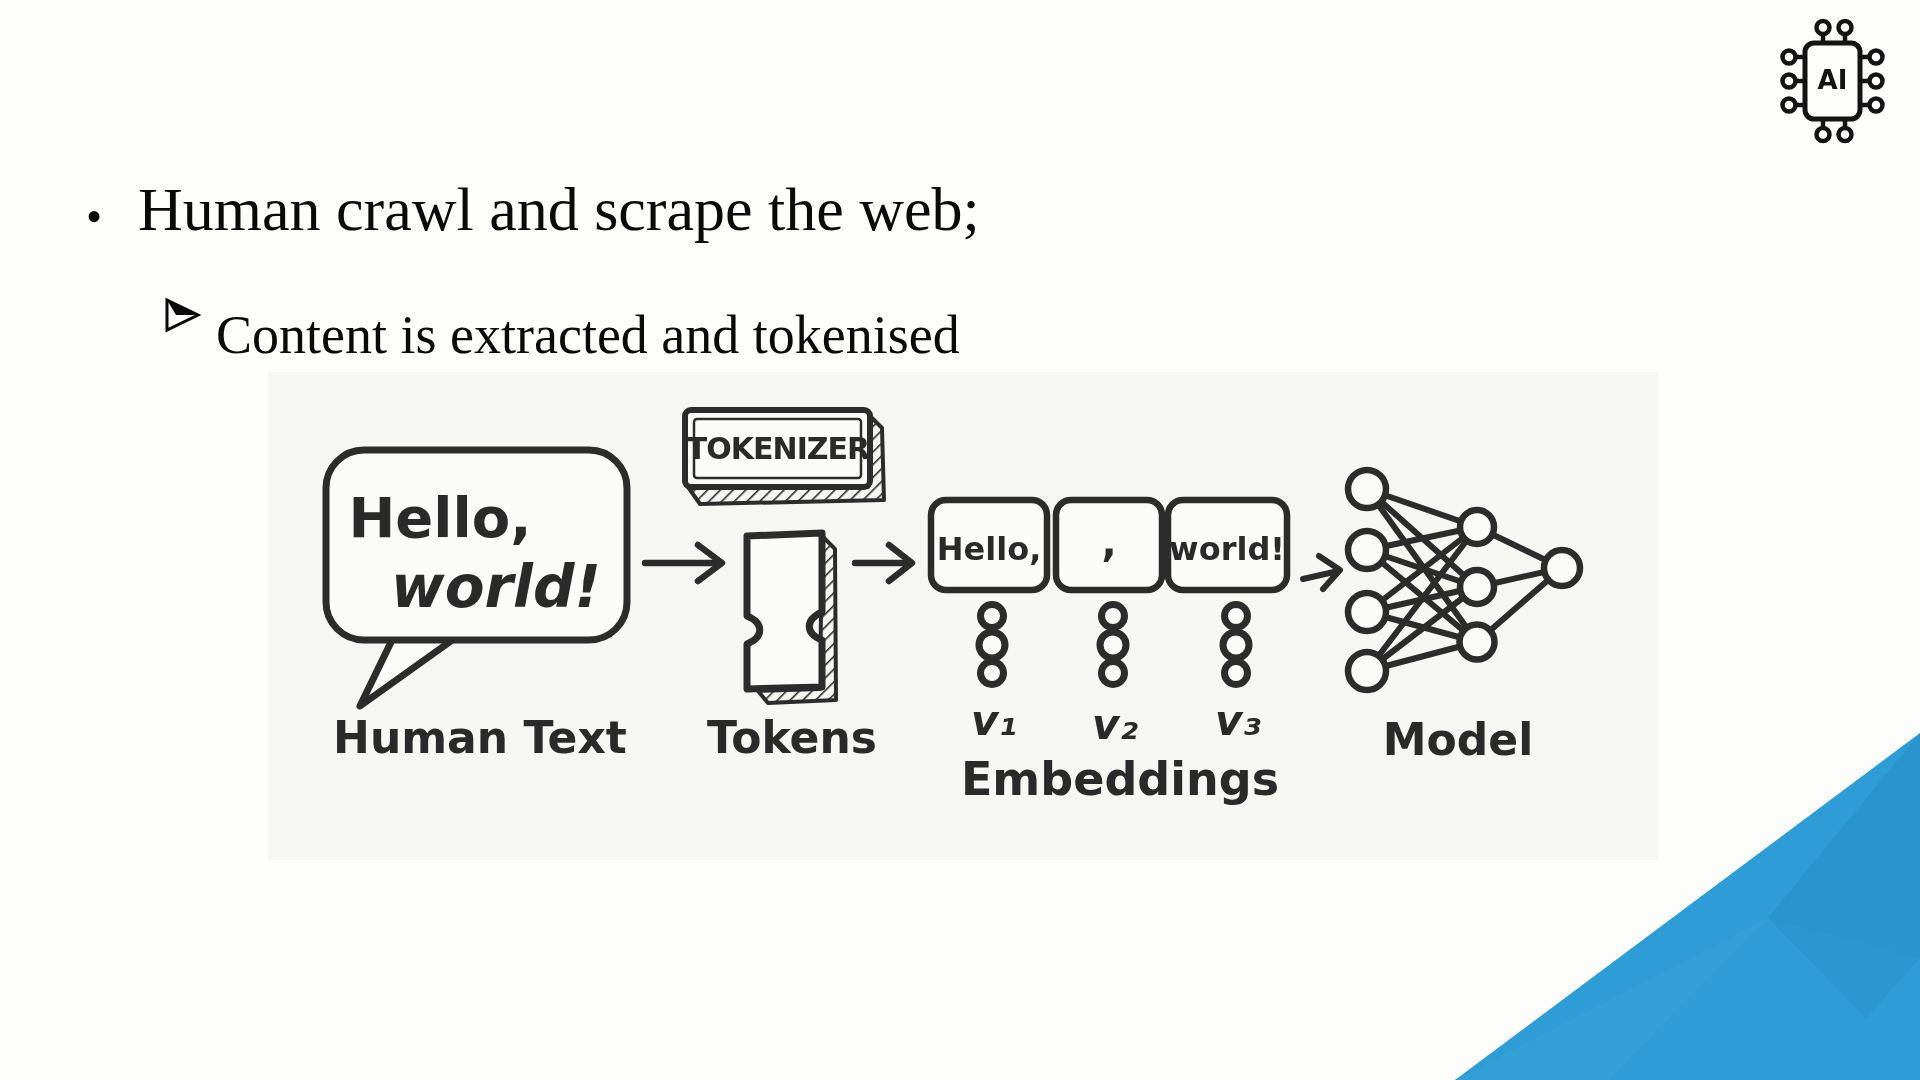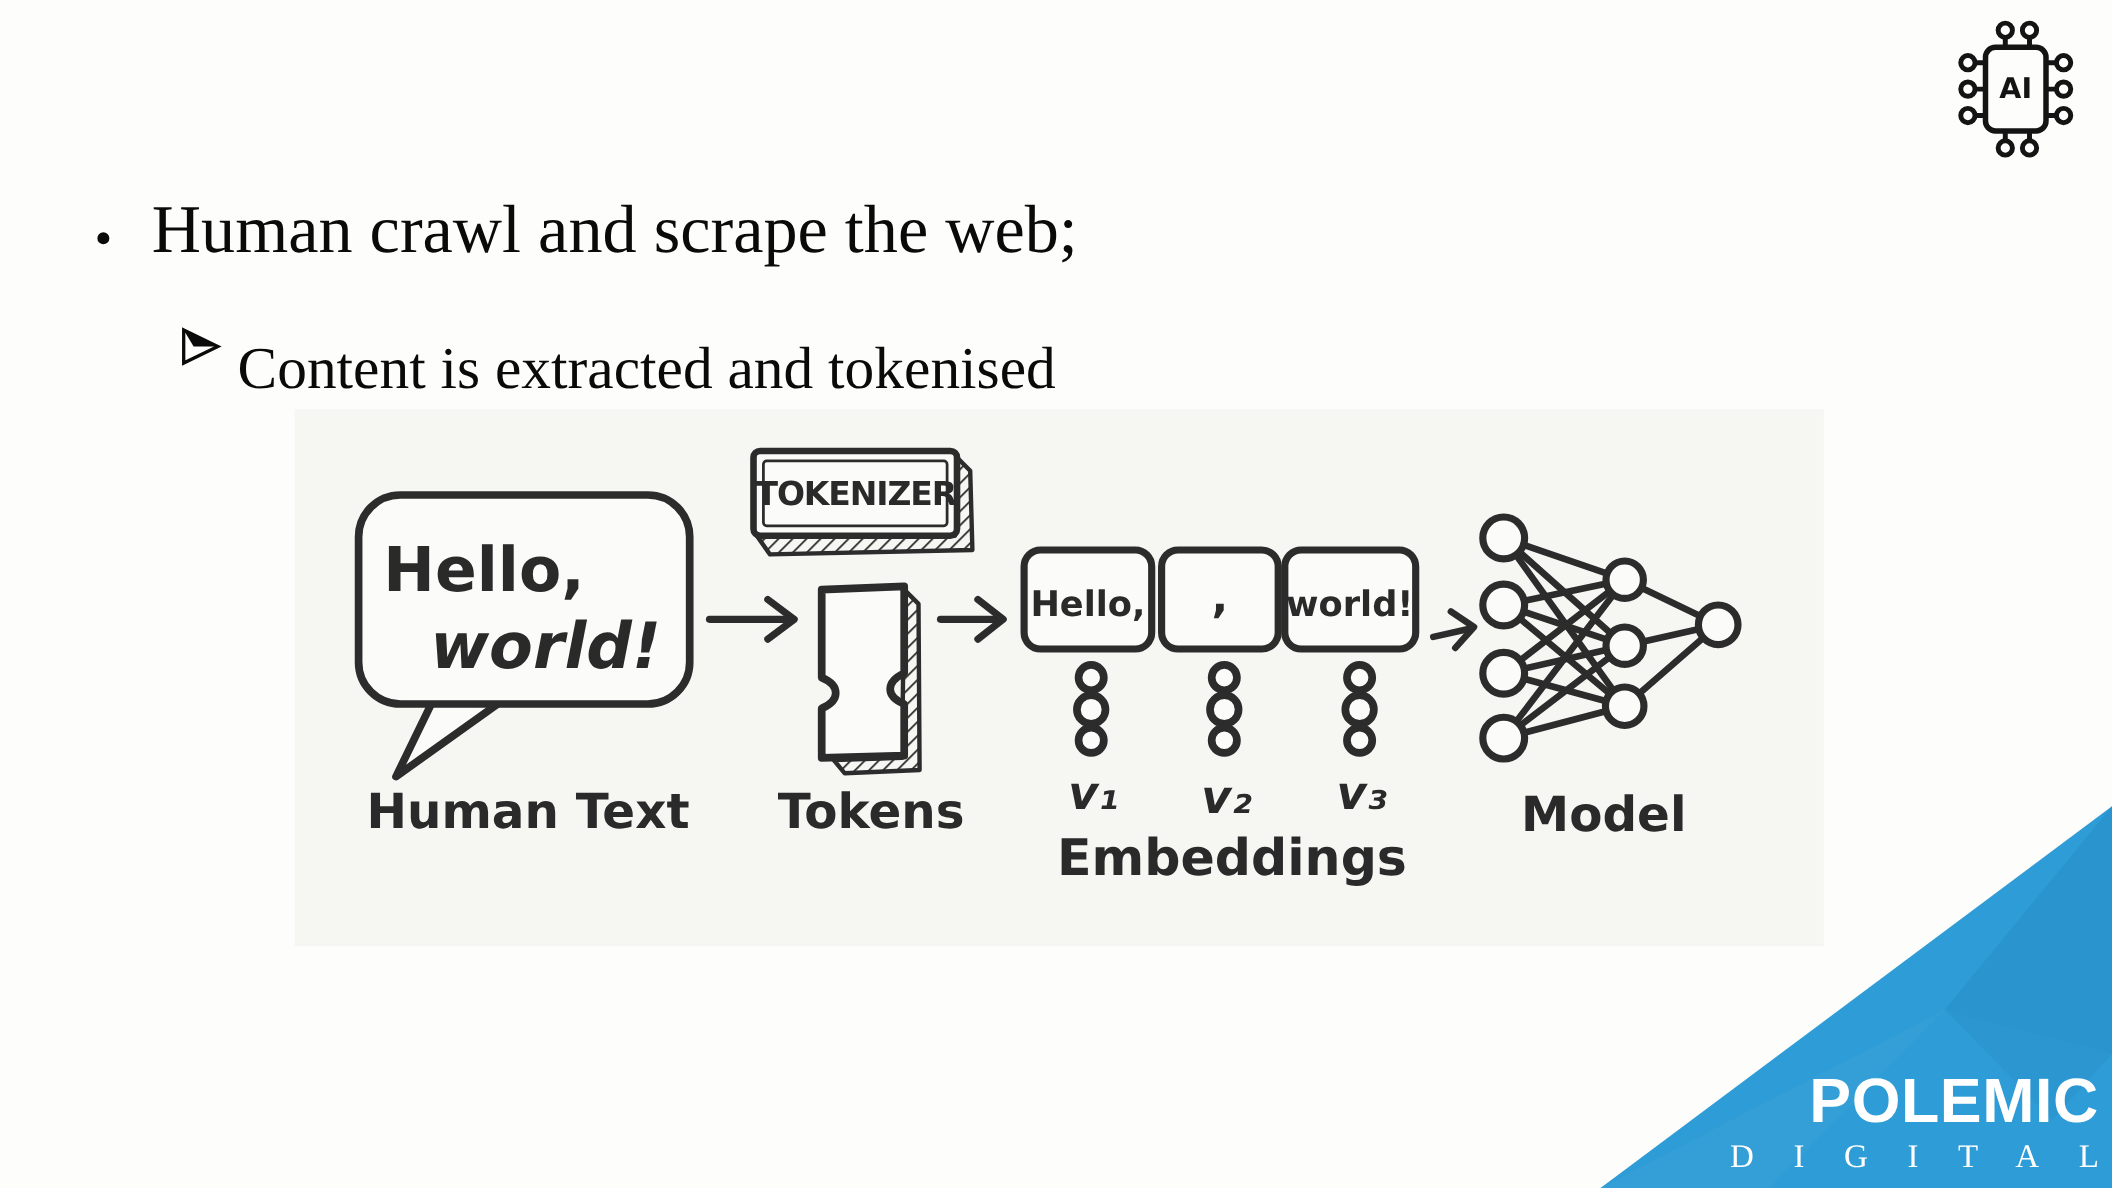--- a/index.html
+++ b/index.html
@@ -199,19 +199,15 @@
     <text x="1458" y="755" font-size="44" text-anchor="middle">Model</text>
   </svg>
 
   <svg class="corner" viewBox="0 0 1920 1080">
     <polygon points="1455,1080 1920,733 1920,1080" fill="#2E9CD6"></polygon>
     <polygon points="1920,733 1920,958 1768,918" fill="#2893CB" opacity="0.85"></polygon>
     <polygon points="1455,1080 1768,918 1608,1080" fill="#3BA3D9" opacity="0.45"></polygon>
     <polygon points="1768,918 1920,958 1866,1018" fill="#2791C8" opacity="0.45"></polygon>
   </svg>
 
-  <div class="logo">
-    <div class="logo-main">POLEMIC</div>
-    <div class="logo-sub">DIGITAL</div>
-  </div>
 
 
 </div>
 
 </body></html>

